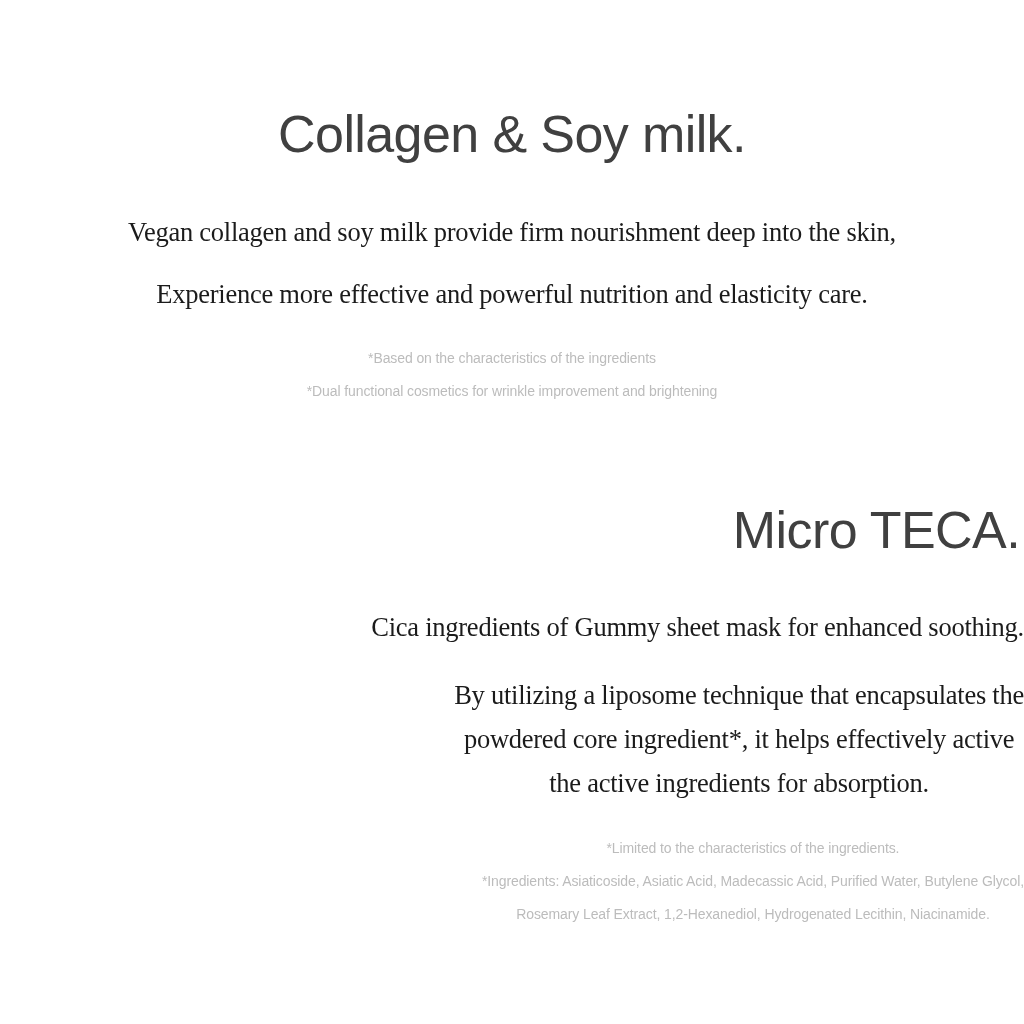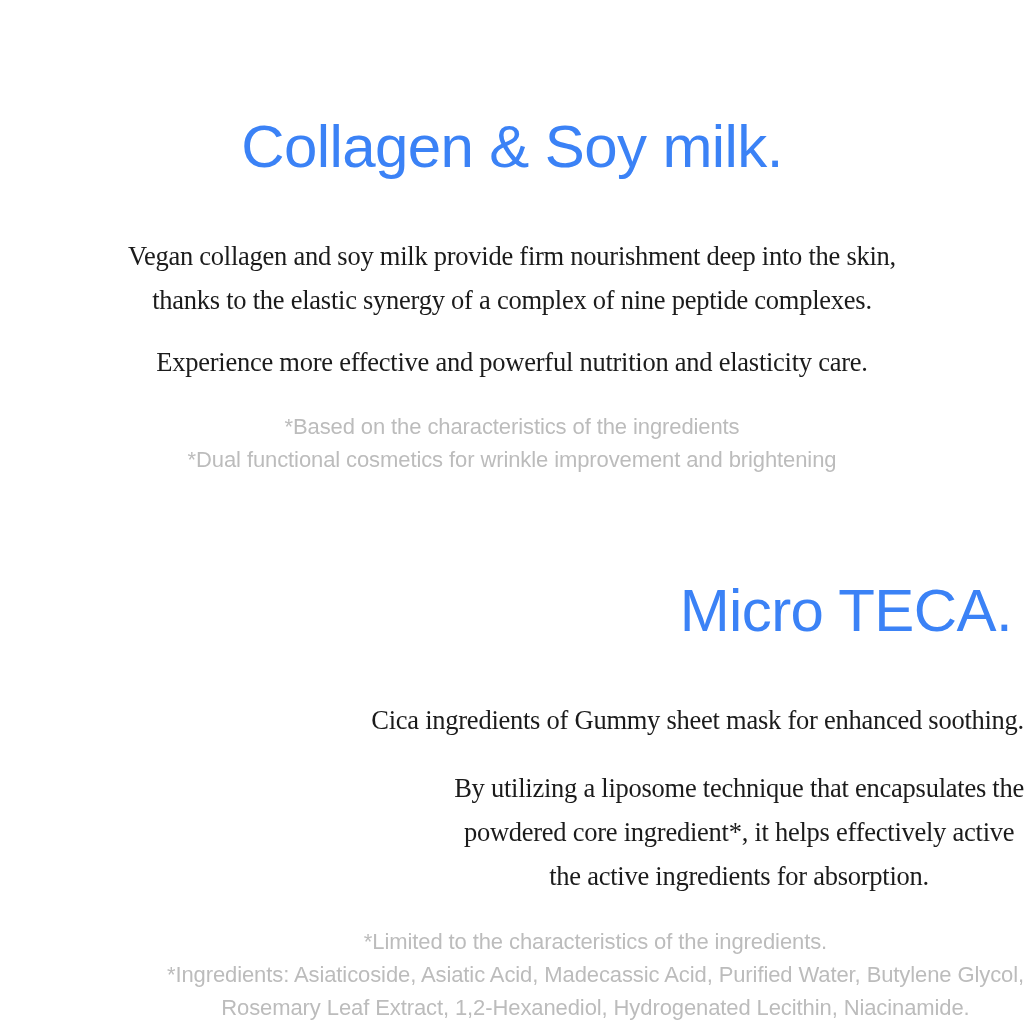--- a/index.html
+++ b/index.html
@@ -30,27 +30,27 @@
   .section-one {
     width: 1024px;
     padding-top: 103px;
     display: flex;
     flex-direction: column;
     align-items: center;
   }
 
   .heading {
     font-family: "Liberation Sans", sans-serif;
-    font-size: 60px;
+    font-size: 52px;
     font-weight: 400;
-    color: #3b82f6;
+    color: #404040;
     letter-spacing: -0.6px;
     line-height: 1.05;
     text-align: center;
-    margin: 12px;
+    margin: 4px;
     padding: 0;
   }
 
   .paragraph-block {
     margin: 0;
     padding: 0;
     text-align: center;
   }
 
   .body-line {
@@ -60,21 +60,21 @@
     color: #1b1b1b;
     letter-spacing: -0.25px;
     line-height: 44px;
     text-align: center;
     white-space: nowrap;
     margin: 0;
   }
 
   .note-line {
     font-family: "Liberation Sans", sans-serif;
-    font-size: 22px;
+    font-size: 14px;
     font-weight: 400;
     color: #bcbcbc;
     letter-spacing: -0.1px;
     line-height: 33px;
     text-align: center;
     white-space: nowrap;
     margin: 0;
   }
 
   .s1-intro   { margin-top: 44px; }
@@ -103,21 +103,20 @@
 <body>
 
 <div class="page">
 
   <section class="section-one">
 
     <h1 class="heading">Collagen &amp; Soy milk.</h1>
 
     <div class="paragraph-block s1-intro">
       <p class="body-line">Vegan collagen and soy milk provide firm nourishment deep into the skin,</p>
-      <p class="body-line">thanks to the elastic synergy of a complex of nine peptide complexes.</p>
     </div>
 
     <div class="paragraph-block s1-claim">
       <p class="body-line">Experience more effective and powerful nutrition and elasticity care.</p>
     </div>
 
     <div class="paragraph-block s1-notes">
       <p class="note-line">*Based on the characteristics of the ingredients</p>
       <p class="note-line">*Dual functional cosmetics for wrinkle improvement and brightening</p>
     </div>

